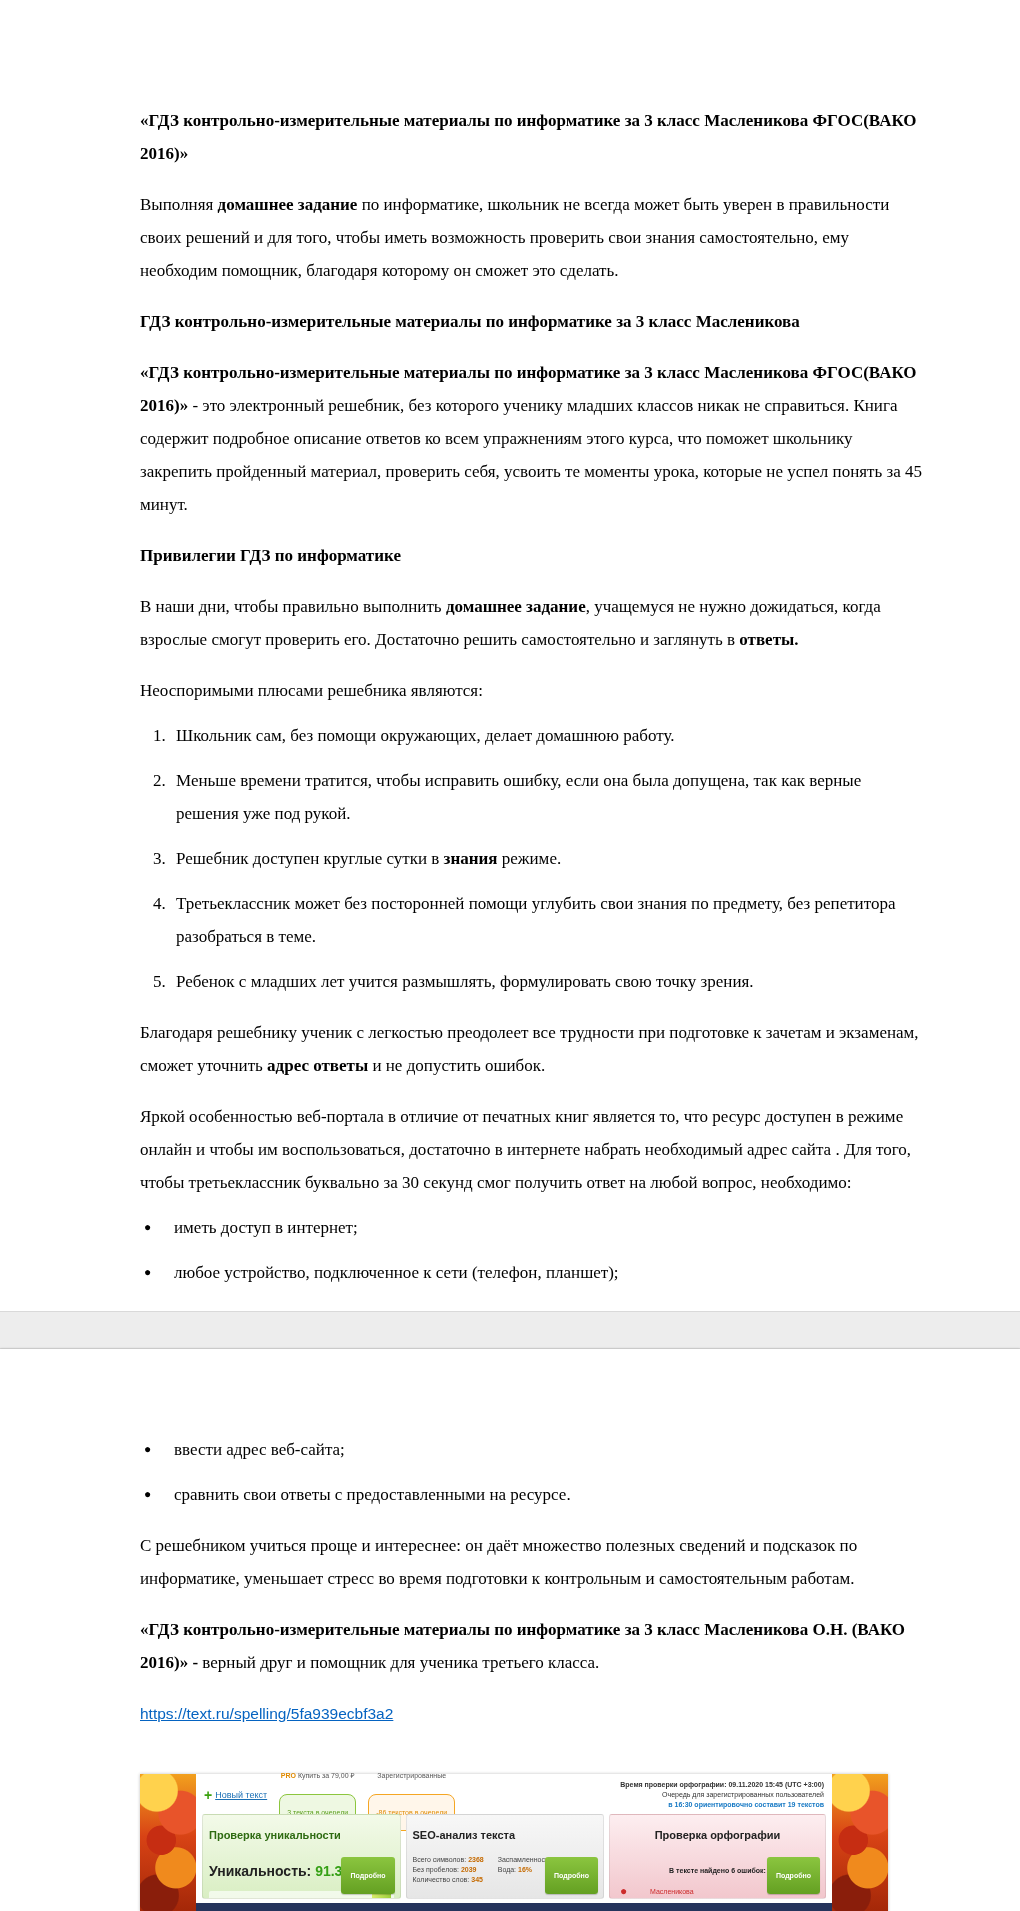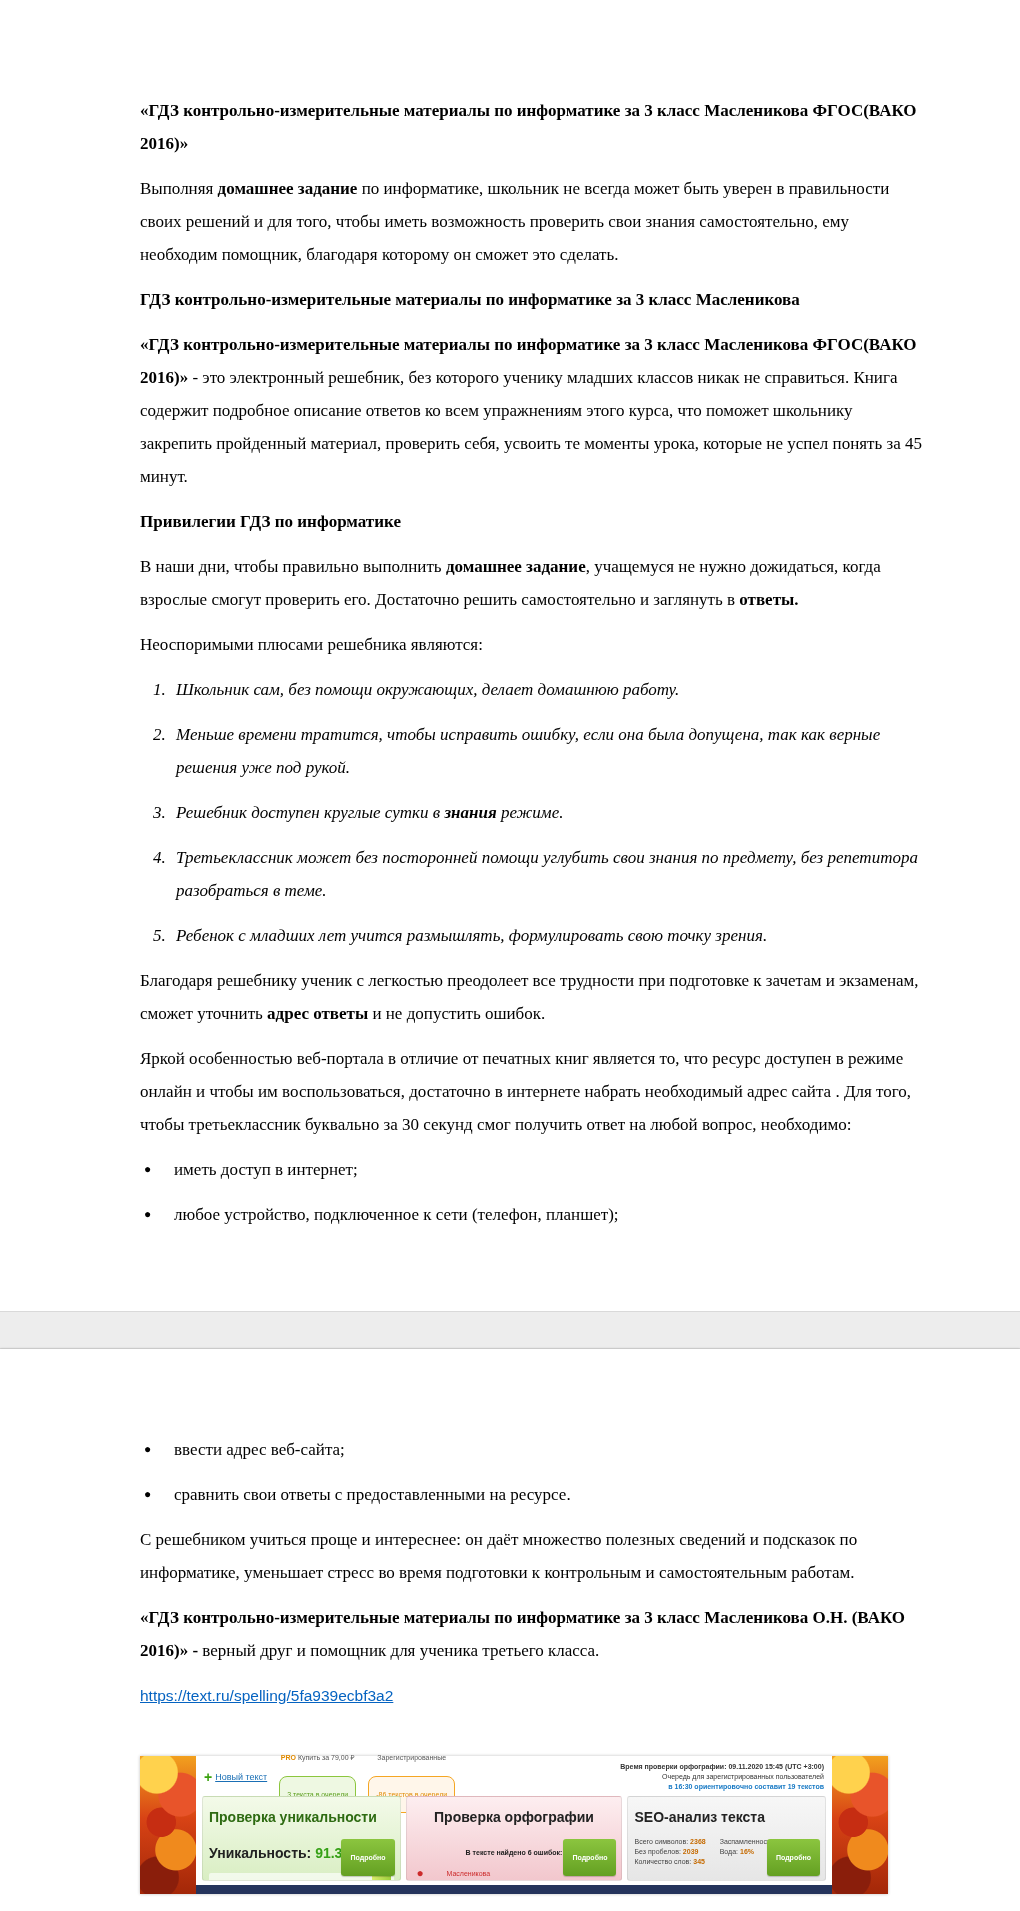--- a/index.html
+++ b/index.html
@@ -3,23 +3,23 @@
 <meta charset="utf-8">
 <style>
   html,body{margin:0;padding:0;}
   body{background:#e9e9e9;font-family:"Liberation Serif", serif;}
   .canvas{width:1020px;height:1911px;overflow:hidden;background:#e9e9e9;}
   .page{width:1020px;background:#ffffff;box-sizing:border-box;overflow:hidden;}
   .pageA{height:1311px;padding-top:86px;box-shadow:0 1px 2px rgba(0,0,0,.15);}
   .pageB{height:562px;padding-top:84px;box-shadow:0 -1px 2px rgba(0,0,0,.1);}
   .gap{height:38px;background:#ededed;border-top:1px solid #d9d9d9;border-bottom:1px solid #d9d9d9;box-sizing:border-box;}
   .doc{padding:0 92px 0 140px;font-size:17px;line-height:33px;color:#000;}
-  .doc p{margin:8px 0 12px 0;}
+  .doc p{margin:18px 0 12px 0;}
   .doc .h{font-weight:bold;}
-  .doc ol{margin:0 0 12px 0;padding:0 0 0 30px;font-style:italic;}
+  .doc ol{margin:0 0 12px 0;padding:0 0 0 30px;}
   .doc ol li{margin:0 0 12px 0;padding-left:6px;}
   .doc ul{list-style:none;margin:0 0 12px 0;padding:0;}
   .doc ul li{position:relative;padding-left:34px;margin:0 0 12px 0;}
   .doc ul li::before{content:"●";position:absolute;left:4px;top:0;font-size:12px;}
   .doc b{font-weight:bold;}
   .linkline{margin-top:16px;}
   a.doclink{color:#0563c1;text-decoration:underline;font-family:"Liberation Sans",sans-serif;font-size:15.5px;cursor:pointer;}
 
   
   .shot{margin-top:44px;width:748px;height:138px;display:flex;font-family:"Liberation Sans",sans-serif;box-shadow:0 0 3px rgba(0,0,0,.25);background:#fff;}
@@ -42,21 +42,21 @@
   .badge.green{background:#eef8e2;border:1px solid #8cc63e;color:#5a9e1b;}
   .badge.orange{background:#fff6ea;border:1px solid #f5a623;color:#e08a00;}
   .timeinfo{margin-left:auto;text-align:right;font-size:7px;line-height:10px;color:#333;white-space:nowrap;}
   .t1{font-weight:bold;}
   .t3{font-weight:bold;color:#1779c4;}
   .panels{display:flex;gap:5px;padding:0 6px;flex:1;margin-bottom:4px;min-height:0;}
   .panel{position:relative;border-radius:3px;flex:1;padding:4px 6px 16px 6px;overflow:hidden;border:1px solid rgba(0,0,0,.08);min-width:0;}
   .uniq{background:linear-gradient(180deg,#f3fae9,#d9eec3);}
   .spell{background:linear-gradient(180deg,#fdeef0,#f2c7cd);flex:1.1;}
   .seo{background:linear-gradient(180deg,#f7f7f7,#e6e6e6);}
-  .ptitle{font-size:14px;font-weight:bold;color:#222;white-space:nowrap;}
+  .ptitle{font-size:11px;font-weight:bold;color:#222;white-space:nowrap;}
   .uniq .ptitle{color:#2e6b12;}
   .center{text-align:center;}
   .urow{font-size:14px;margin-top:3px;white-space:nowrap;}
   .ulabel{font-weight:bold;color:#222;}
   .uval{color:#35a015;font-weight:bold;}
   .linkrow{display:flex;align-items:center;justify-content:space-between;margin-top:3px;background:rgba(255,255,255,.65);padding:1px 3px;border-radius:2px;}
   .slink{font-size:7px;color:#1a6fb5;text-decoration:underline;max-width:130px;overflow:hidden;white-space:nowrap;text-overflow:ellipsis;cursor:pointer;}
   .pct{font-size:7px;font-weight:bold;color:#3f6d10;background:linear-gradient(90deg,#d9ec6a,#9ccf3a);padding:0 4px;border-radius:2px;margin-left:4px;}
   .pbtn{position:absolute;right:5px;bottom:4px;background:linear-gradient(180deg,#8bc53f,#64a022);color:#fff;font-size:7px;font-weight:bold;padding:2px 9px;border-radius:3px;cursor:pointer;box-shadow:0 1px 1px rgba(0,0,0,.2);}
   .found{font-size:7px;text-align:center;margin-top:2px;color:#222;font-weight:bold;white-space:nowrap;}
@@ -148,46 +148,46 @@
                 <span class="ulabel">Уникальность:</span>
                 <span class="uval">91.39%</span>
               </div>
               <div class="linkrow">
                 <span class="slink">MegaResheba.ru/gdz/informatika/3-klass/kim...</span>
                 <span class="pct">0%</span>
               </div>
               <div class="pbtn">Подробно</div>
             </div>
 
-            <div class="panel spell">
-              <div class="ptitle center">Проверка орфографии</div>
-              <div class="found">В тексте найдено 6 ошибок:</div>
-              <ul class="errs">
-                <li class="e-red">Масленикова</li>
-
-              </ul>
-              <div class="pbtn">Подробно</div>
-            </div>
-
             <div class="panel seo">
               <div class="ptitle">SEO-анализ текста</div>
               <div class="seogrid">
                 <div class="scol">
                   <div class="srow"><span class="slabel">Всего символов:</span><span class="sval">2368</span></div>
                   <div class="srow"><span class="slabel">Без пробелов:</span><span class="sval">2039</span></div>
                   <div class="srow"><span class="slabel">Количество слов:</span><span class="sval">345</span></div>
                 </div>
                 <div class="scol">
                   <div class="srow"><span class="slabel">Заспамленность:</span><span class="sval">45%</span></div>
                   <div class="srow"><span class="slabel">Вода:</span><span class="sval">16%</span></div>
                 </div>
               </div>
               <div class="pbtn">Подробно</div>
             </div>
 
+            <div class="panel spell">
+              <div class="ptitle center">Проверка орфографии</div>
+              <div class="found">В тексте найдено 6 ошибок:</div>
+              <ul class="errs">
+                <li class="e-red">Масленикова</li>
+
+              </ul>
+              <div class="pbtn">Подробно</div>
+            </div>
+
           </div>
 
           <div class="navy"></div>
         </div>
         <div class="leaf"></div>
       </div>
 
     </div>
   </div>
 

